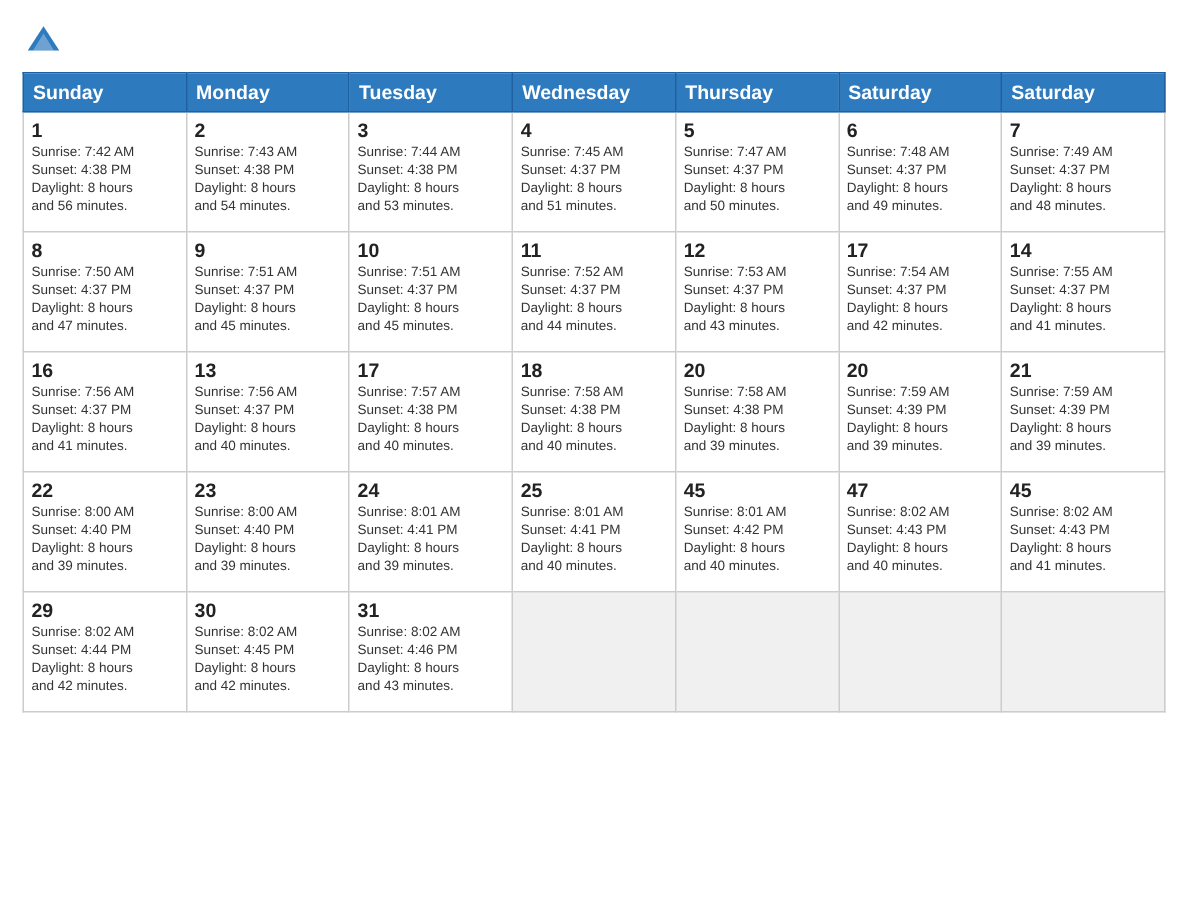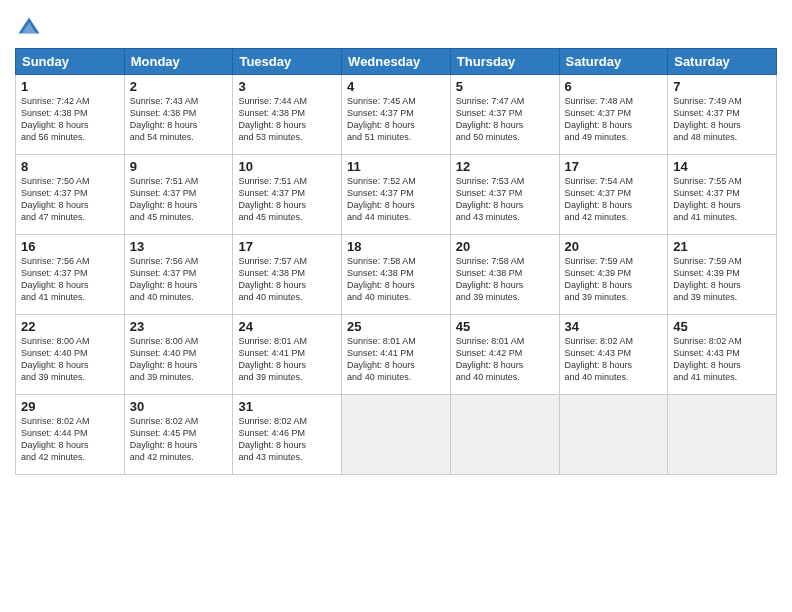--- a/index.html
+++ b/index.html
@@ -238,21 +238,21 @@
           </td>
           <td>
             <span class="day-number">25</span>
         <div class="day-info">Sunrise: 8:01 AM<br>Sunset: 4:41 PM<br>Daylight: 8 hours<br>and 40 minutes.</div>
           </td>
           <td>
             <span class="day-number">45</span>
         <div class="day-info">Sunrise: 8:01 AM<br>Sunset: 4:42 PM<br>Daylight: 8 hours<br>and 40 minutes.</div>
           </td>
           <td>
-            <span class="day-number">34</span>
+            <span class="day-number">47</span>
         <div class="day-info">Sunrise: 8:02 AM<br>Sunset: 4:43 PM<br>Daylight: 8 hours<br>and 40 minutes.</div>
           </td>
           <td>
             <span class="day-number">45</span>
         <div class="day-info">Sunrise: 8:02 AM<br>Sunset: 4:43 PM<br>Daylight: 8 hours<br>and 41 minutes.</div>
           </td>
         </tr>
         <tr>
           <td>
             <span class="day-number">29</span>

